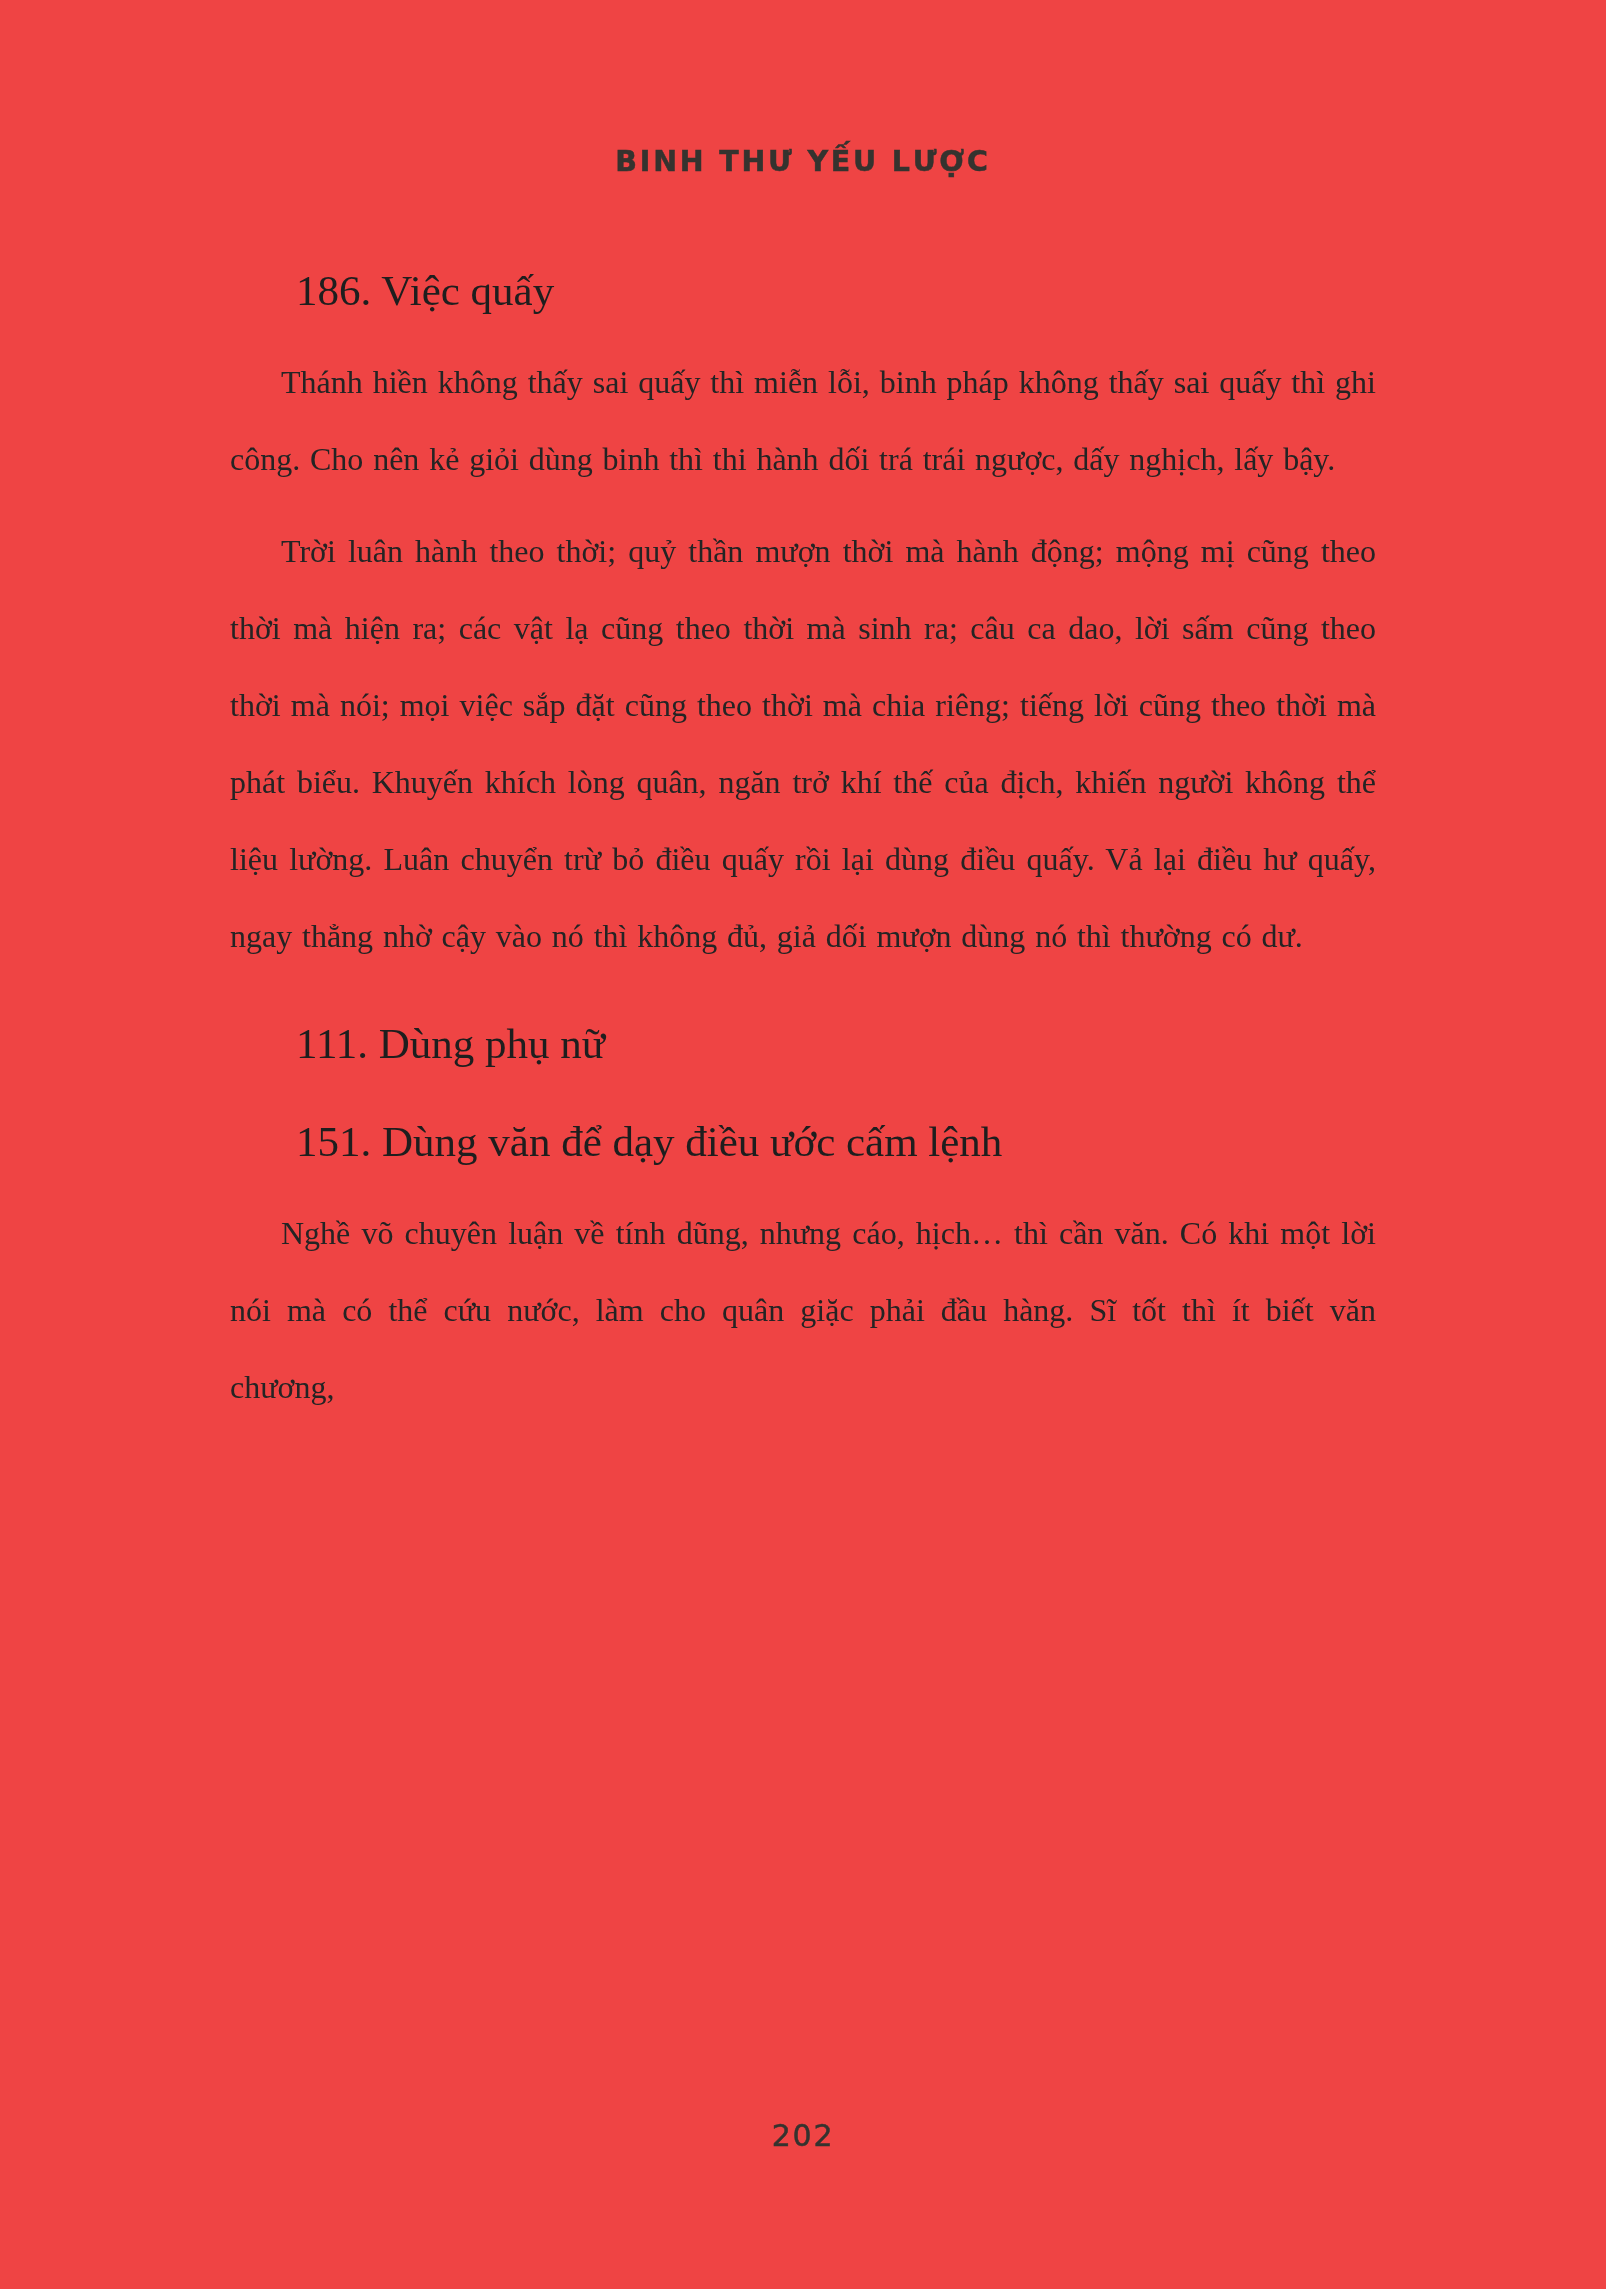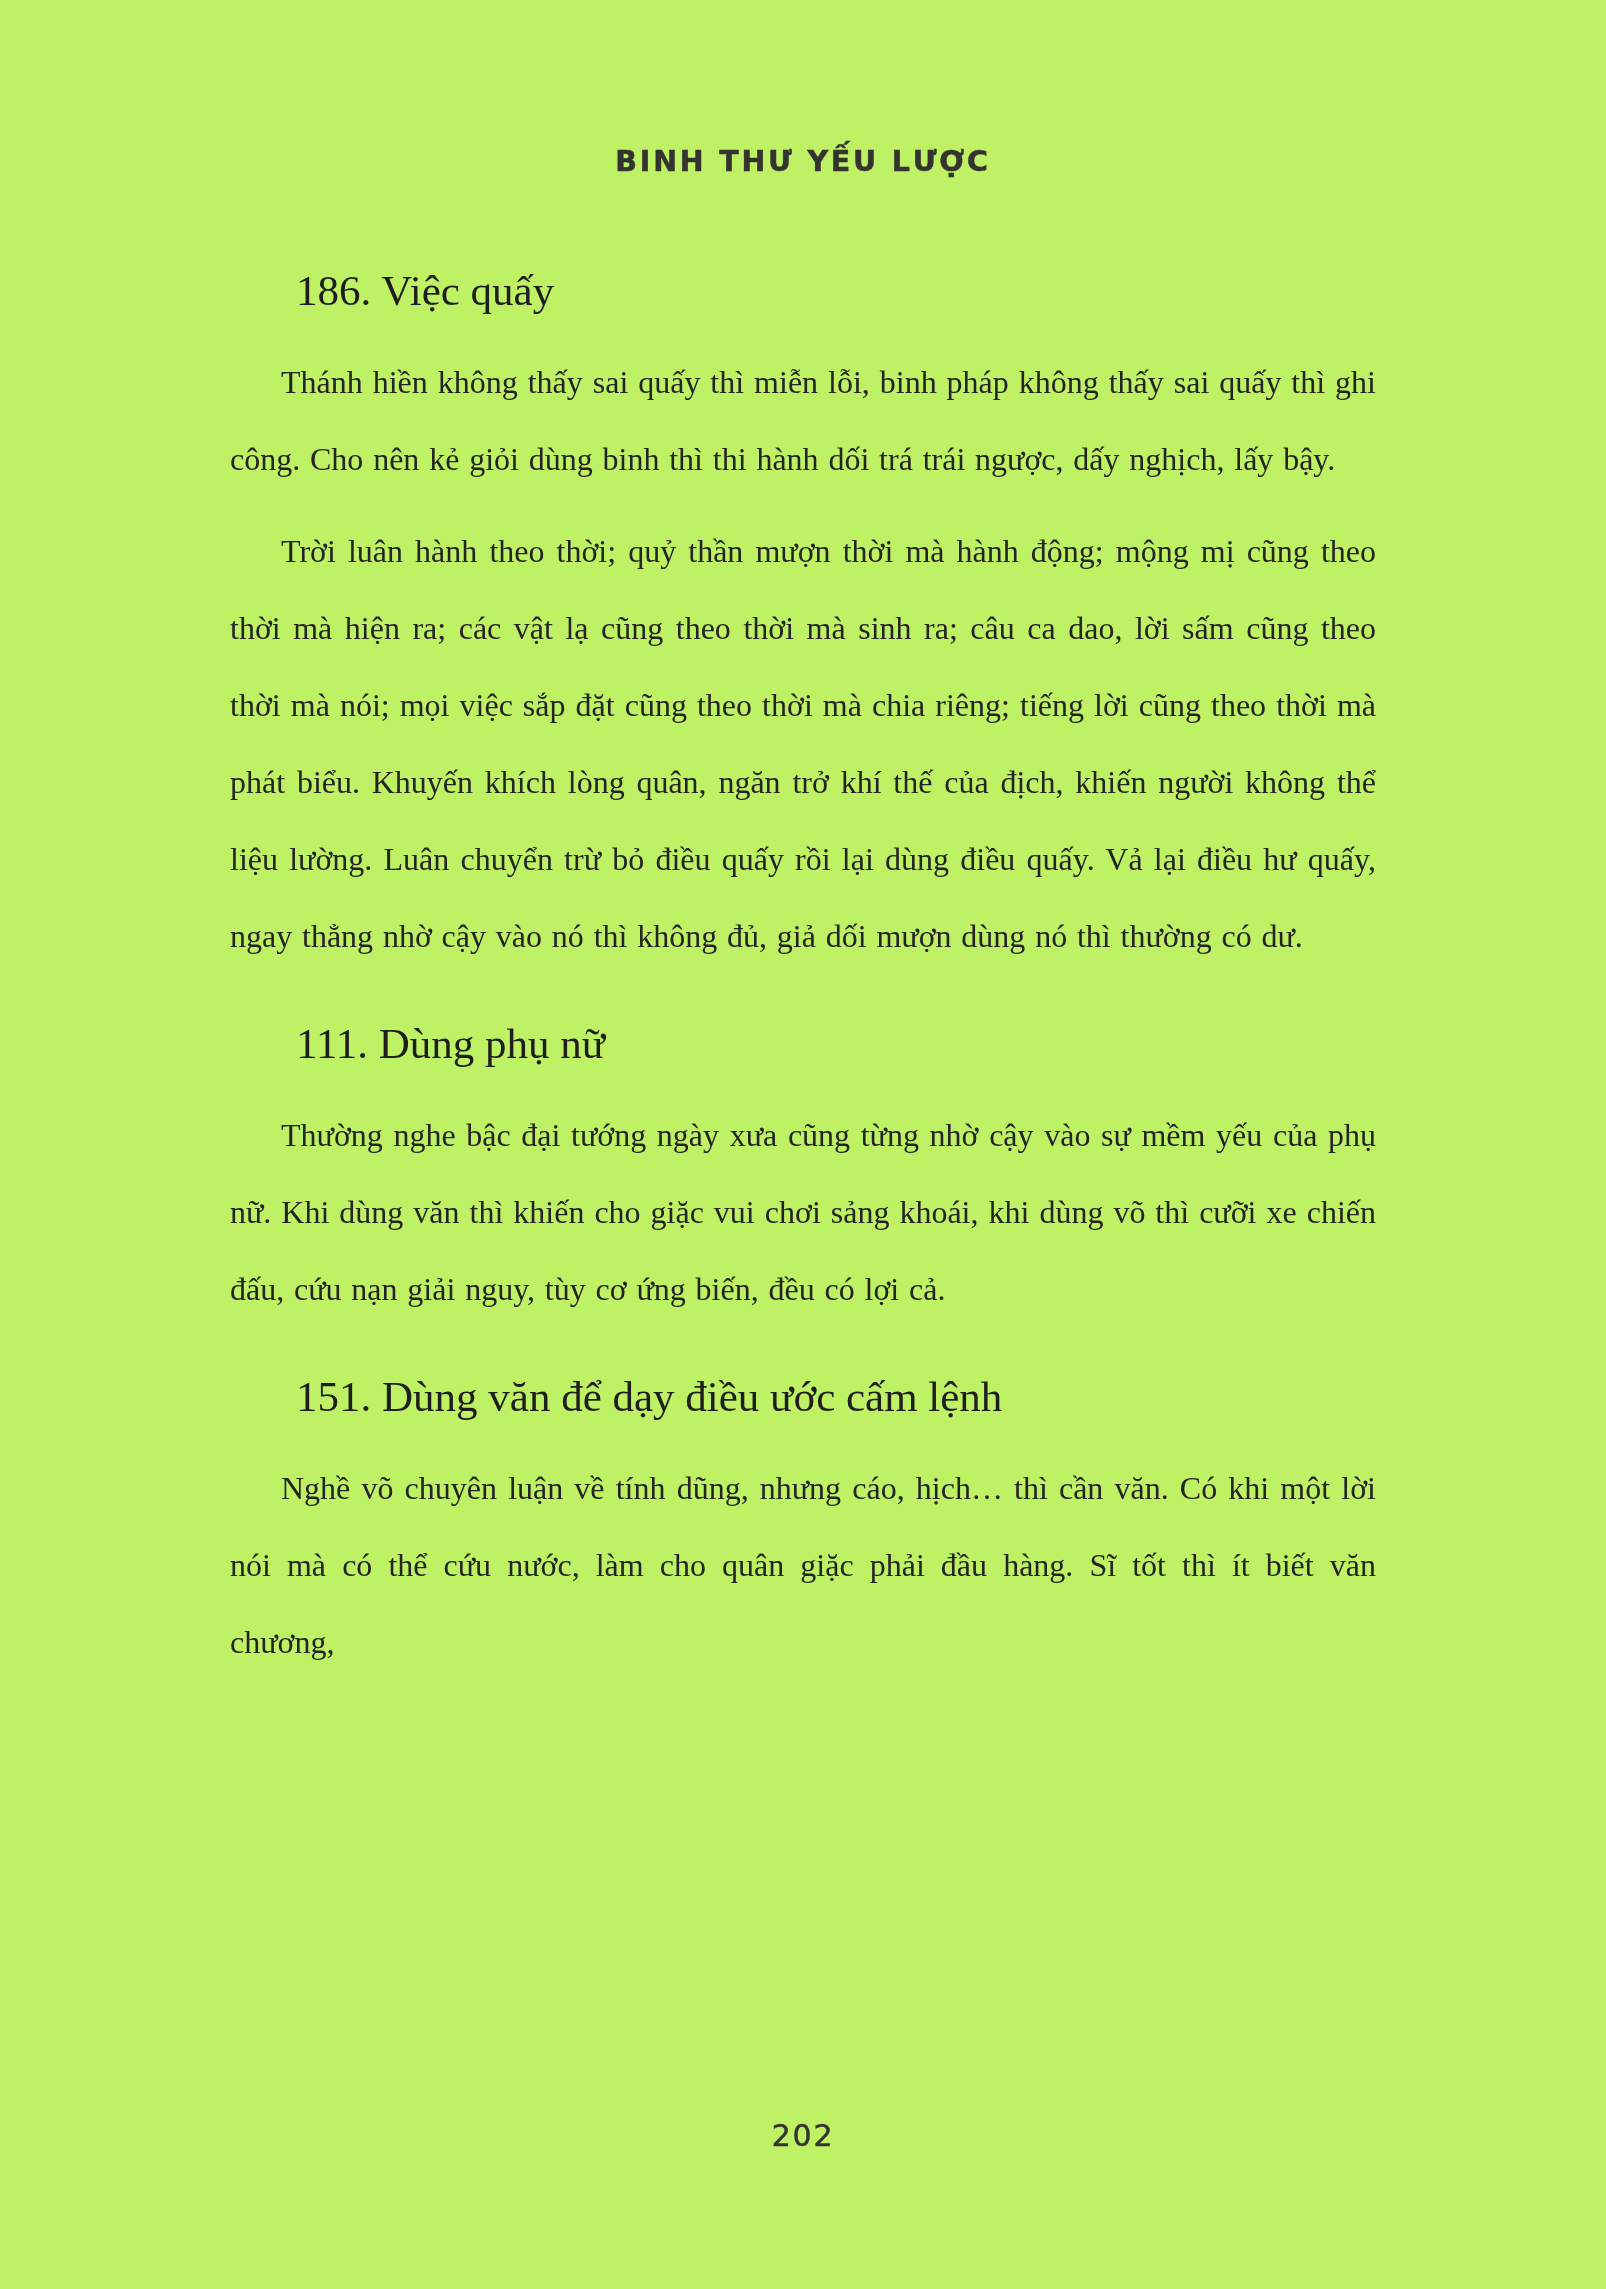--- a/index.html
+++ b/index.html
@@ -14,21 +14,21 @@
     font-family: "Liberation Serif", serif;
     color: #242424;
     overflow: hidden;
   }
   .page {
     width: 1606px;
     height: 2289px;
     padding: 0 230px;
     display: flex;
     flex-direction: column;
-    background: #bef264;
+    background: #ef4444;
   }
   .running-header {
     margin-top: 145px;
     text-align: center;
     font-family: "DejaVu Sans", sans-serif;
     font-weight: 700;
     font-size: 28.5px;
     letter-spacing: 2.8px;
     color: #35332f;
     text-transform: uppercase;
@@ -79,21 +79,20 @@
   <main class="body-text">
 
     <h2 class="section-heading first">186. Việc quấy</h2>
 
     <p class="paragraph">Thánh hiền không thấy sai quấy thì miễn lỗi, binh pháp không thấy sai quấy thì ghi công. Cho nên kẻ giỏi dùng binh thì thi hành dối trá trái ngược, dấy nghịch, lấy bậy.</p>
 
     <p class="paragraph">Trời luân hành theo thời; quỷ thần mượn thời mà hành động; mộng mị cũng theo thời mà hiện ra; các vật lạ cũng theo thời mà sinh ra; câu ca dao, lời sấm cũng theo thời mà nói; mọi việc sắp đặt cũng theo thời mà chia riêng; tiếng lời cũng theo thời mà phát biểu. Khuyến khích lòng quân, ngăn trở khí thế của địch, khiến người không thể liệu lường. Luân chuyển trừ bỏ điều quấy rồi lại dùng điều quấy. Vả lại điều hư quấy, ngay thẳng nhờ cậy vào nó thì không đủ, giả dối mượn dùng nó thì thường có dư.</p>
 
     <h2 class="section-heading">111. Dùng phụ nữ</h2>
 
-    <p class="paragraph">Thường nghe bậc đại tướng ngày xưa cũng từng nhờ cậy vào sự mềm yếu của phụ nữ. Khi dùng văn thì khiến cho giặc vui chơi sảng khoái, khi dùng võ thì cưỡi xe chiến đấu, cứu nạn giải nguy, tùy cơ ứng biến, đều có lợi cả.</p>
 
     <h2 class="section-heading">151. Dùng văn để dạy điều ước cấm lệnh</h2>
 
     <p class="paragraph">Nghề võ chuyên luận về tính dũng, nhưng cáo, hịch… thì cần văn. Có khi một lời nói mà có thể cứu nước, làm cho quân giặc phải đầu hàng. Sĩ tốt thì ít biết văn chương,</p>
 
   </main>
 
   <footer class="page-footer">202</footer>
 
 </div>

